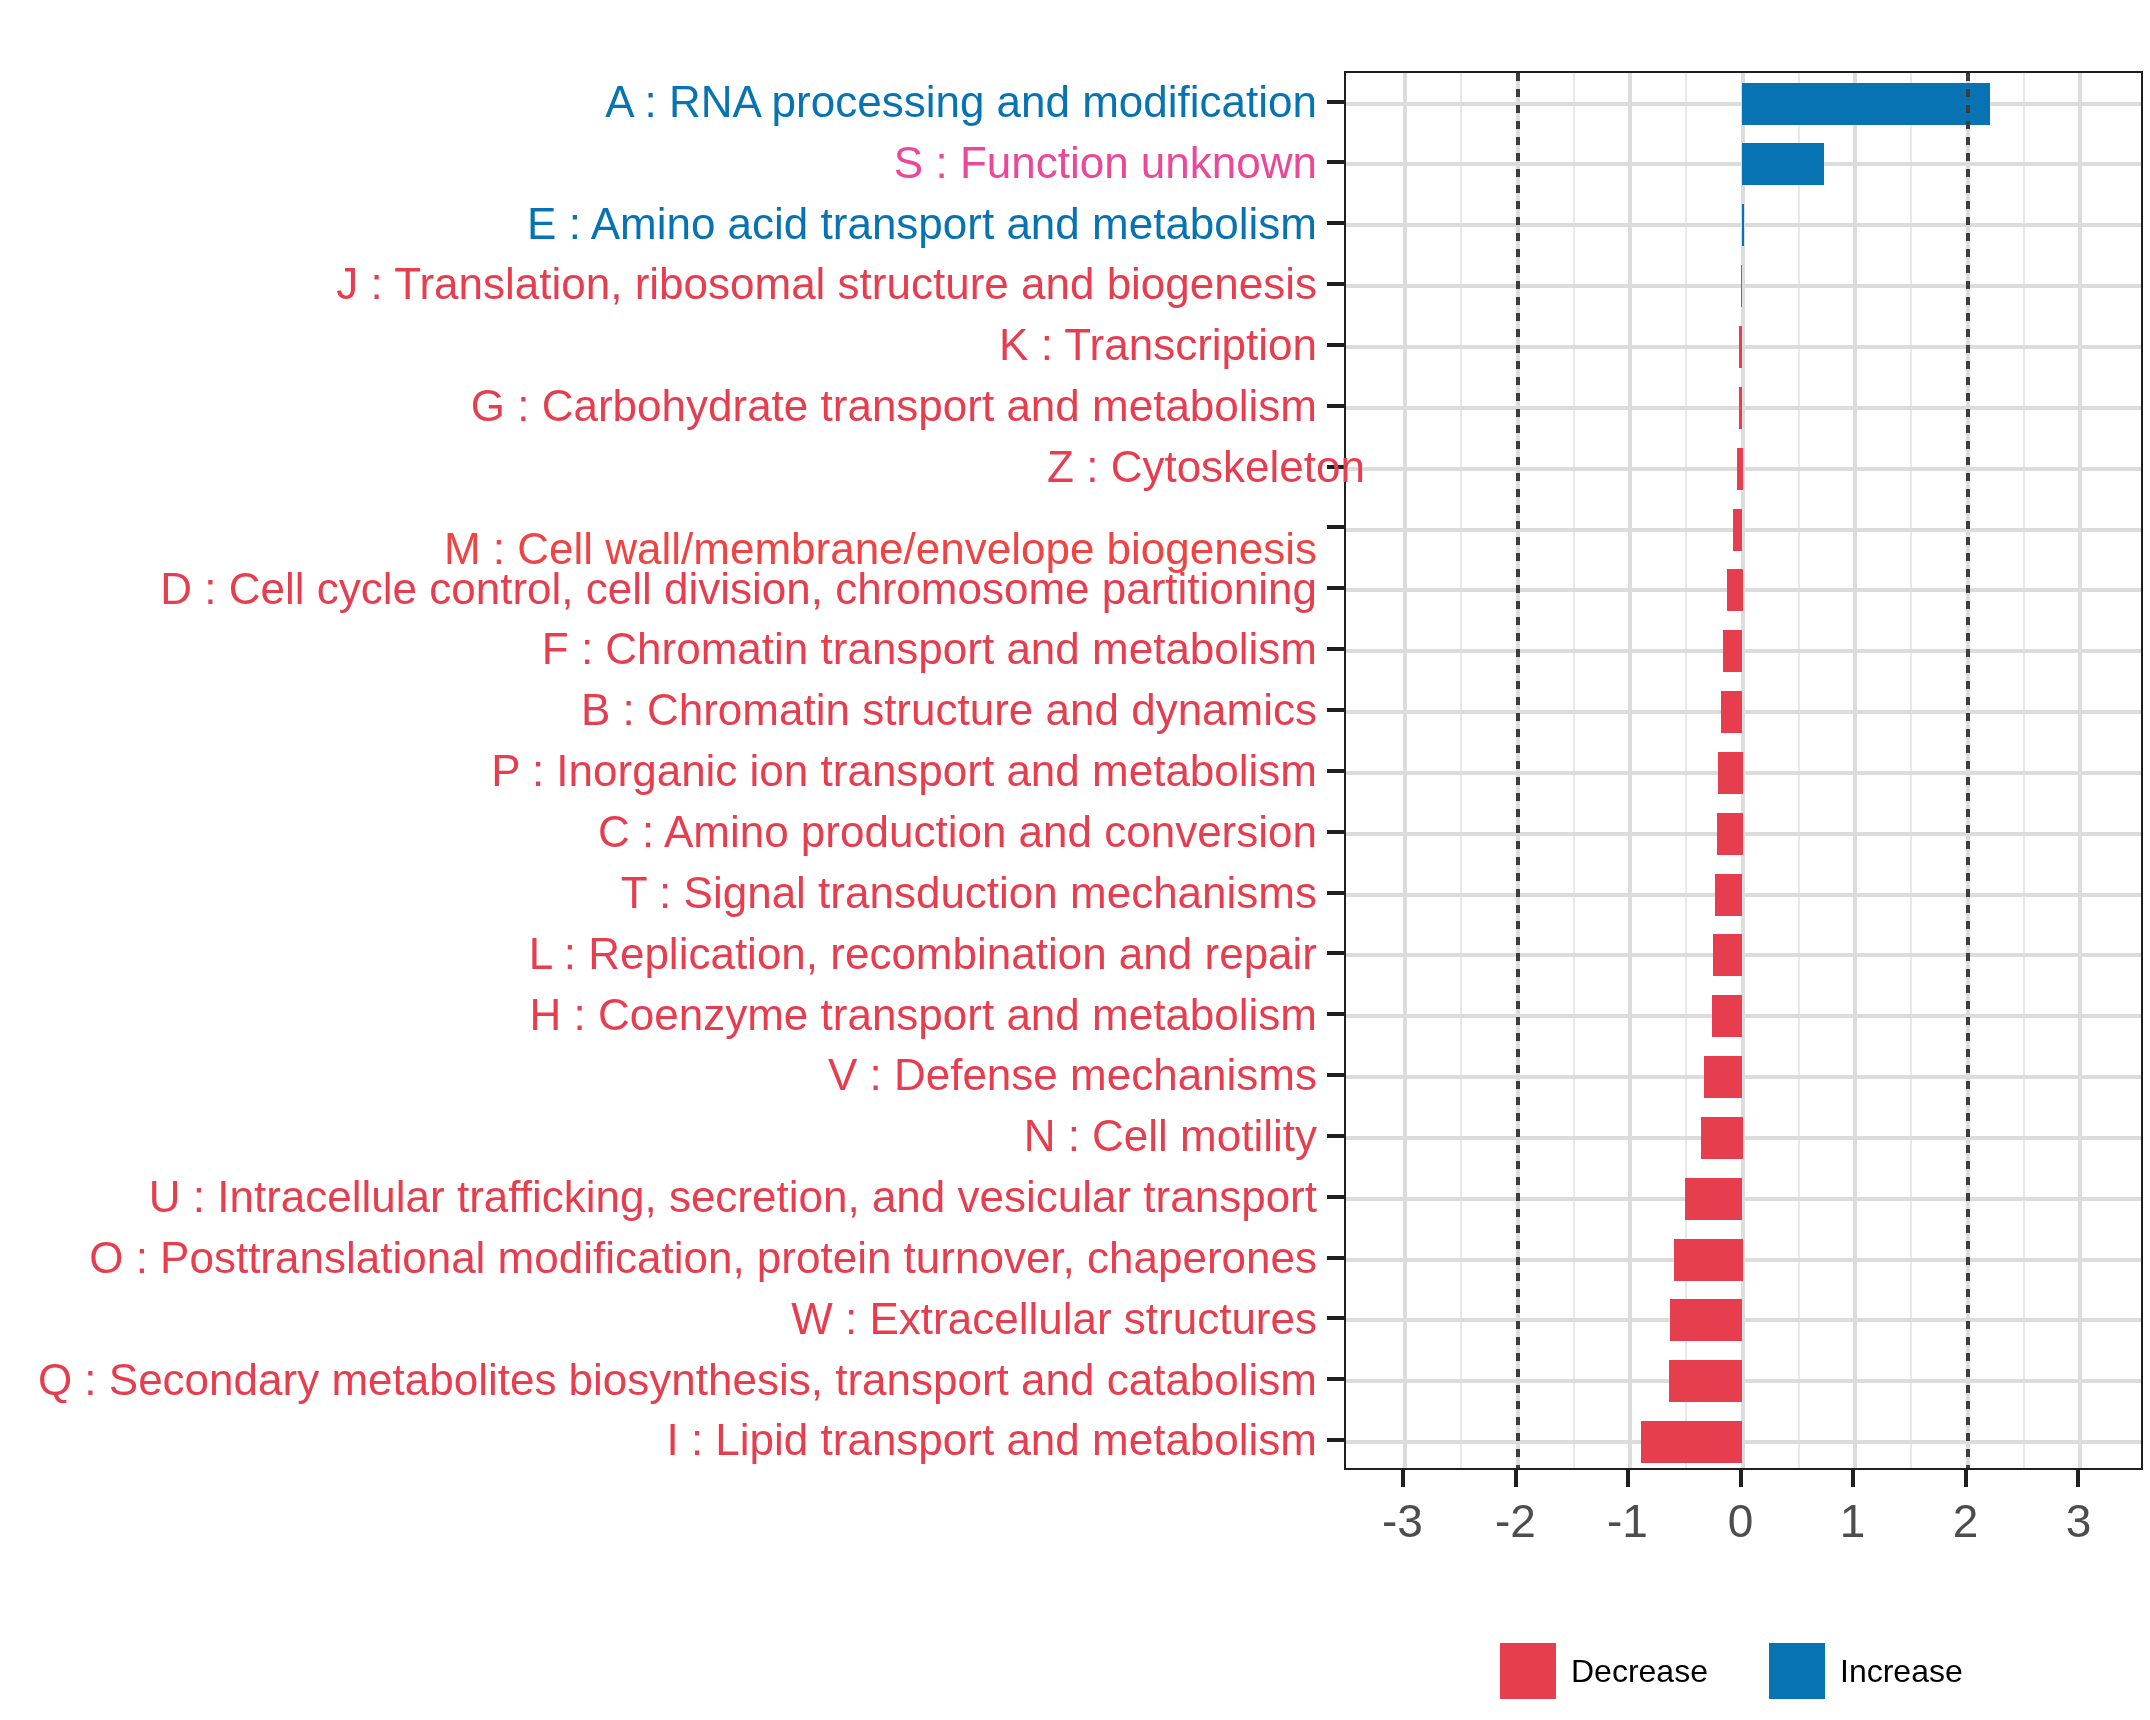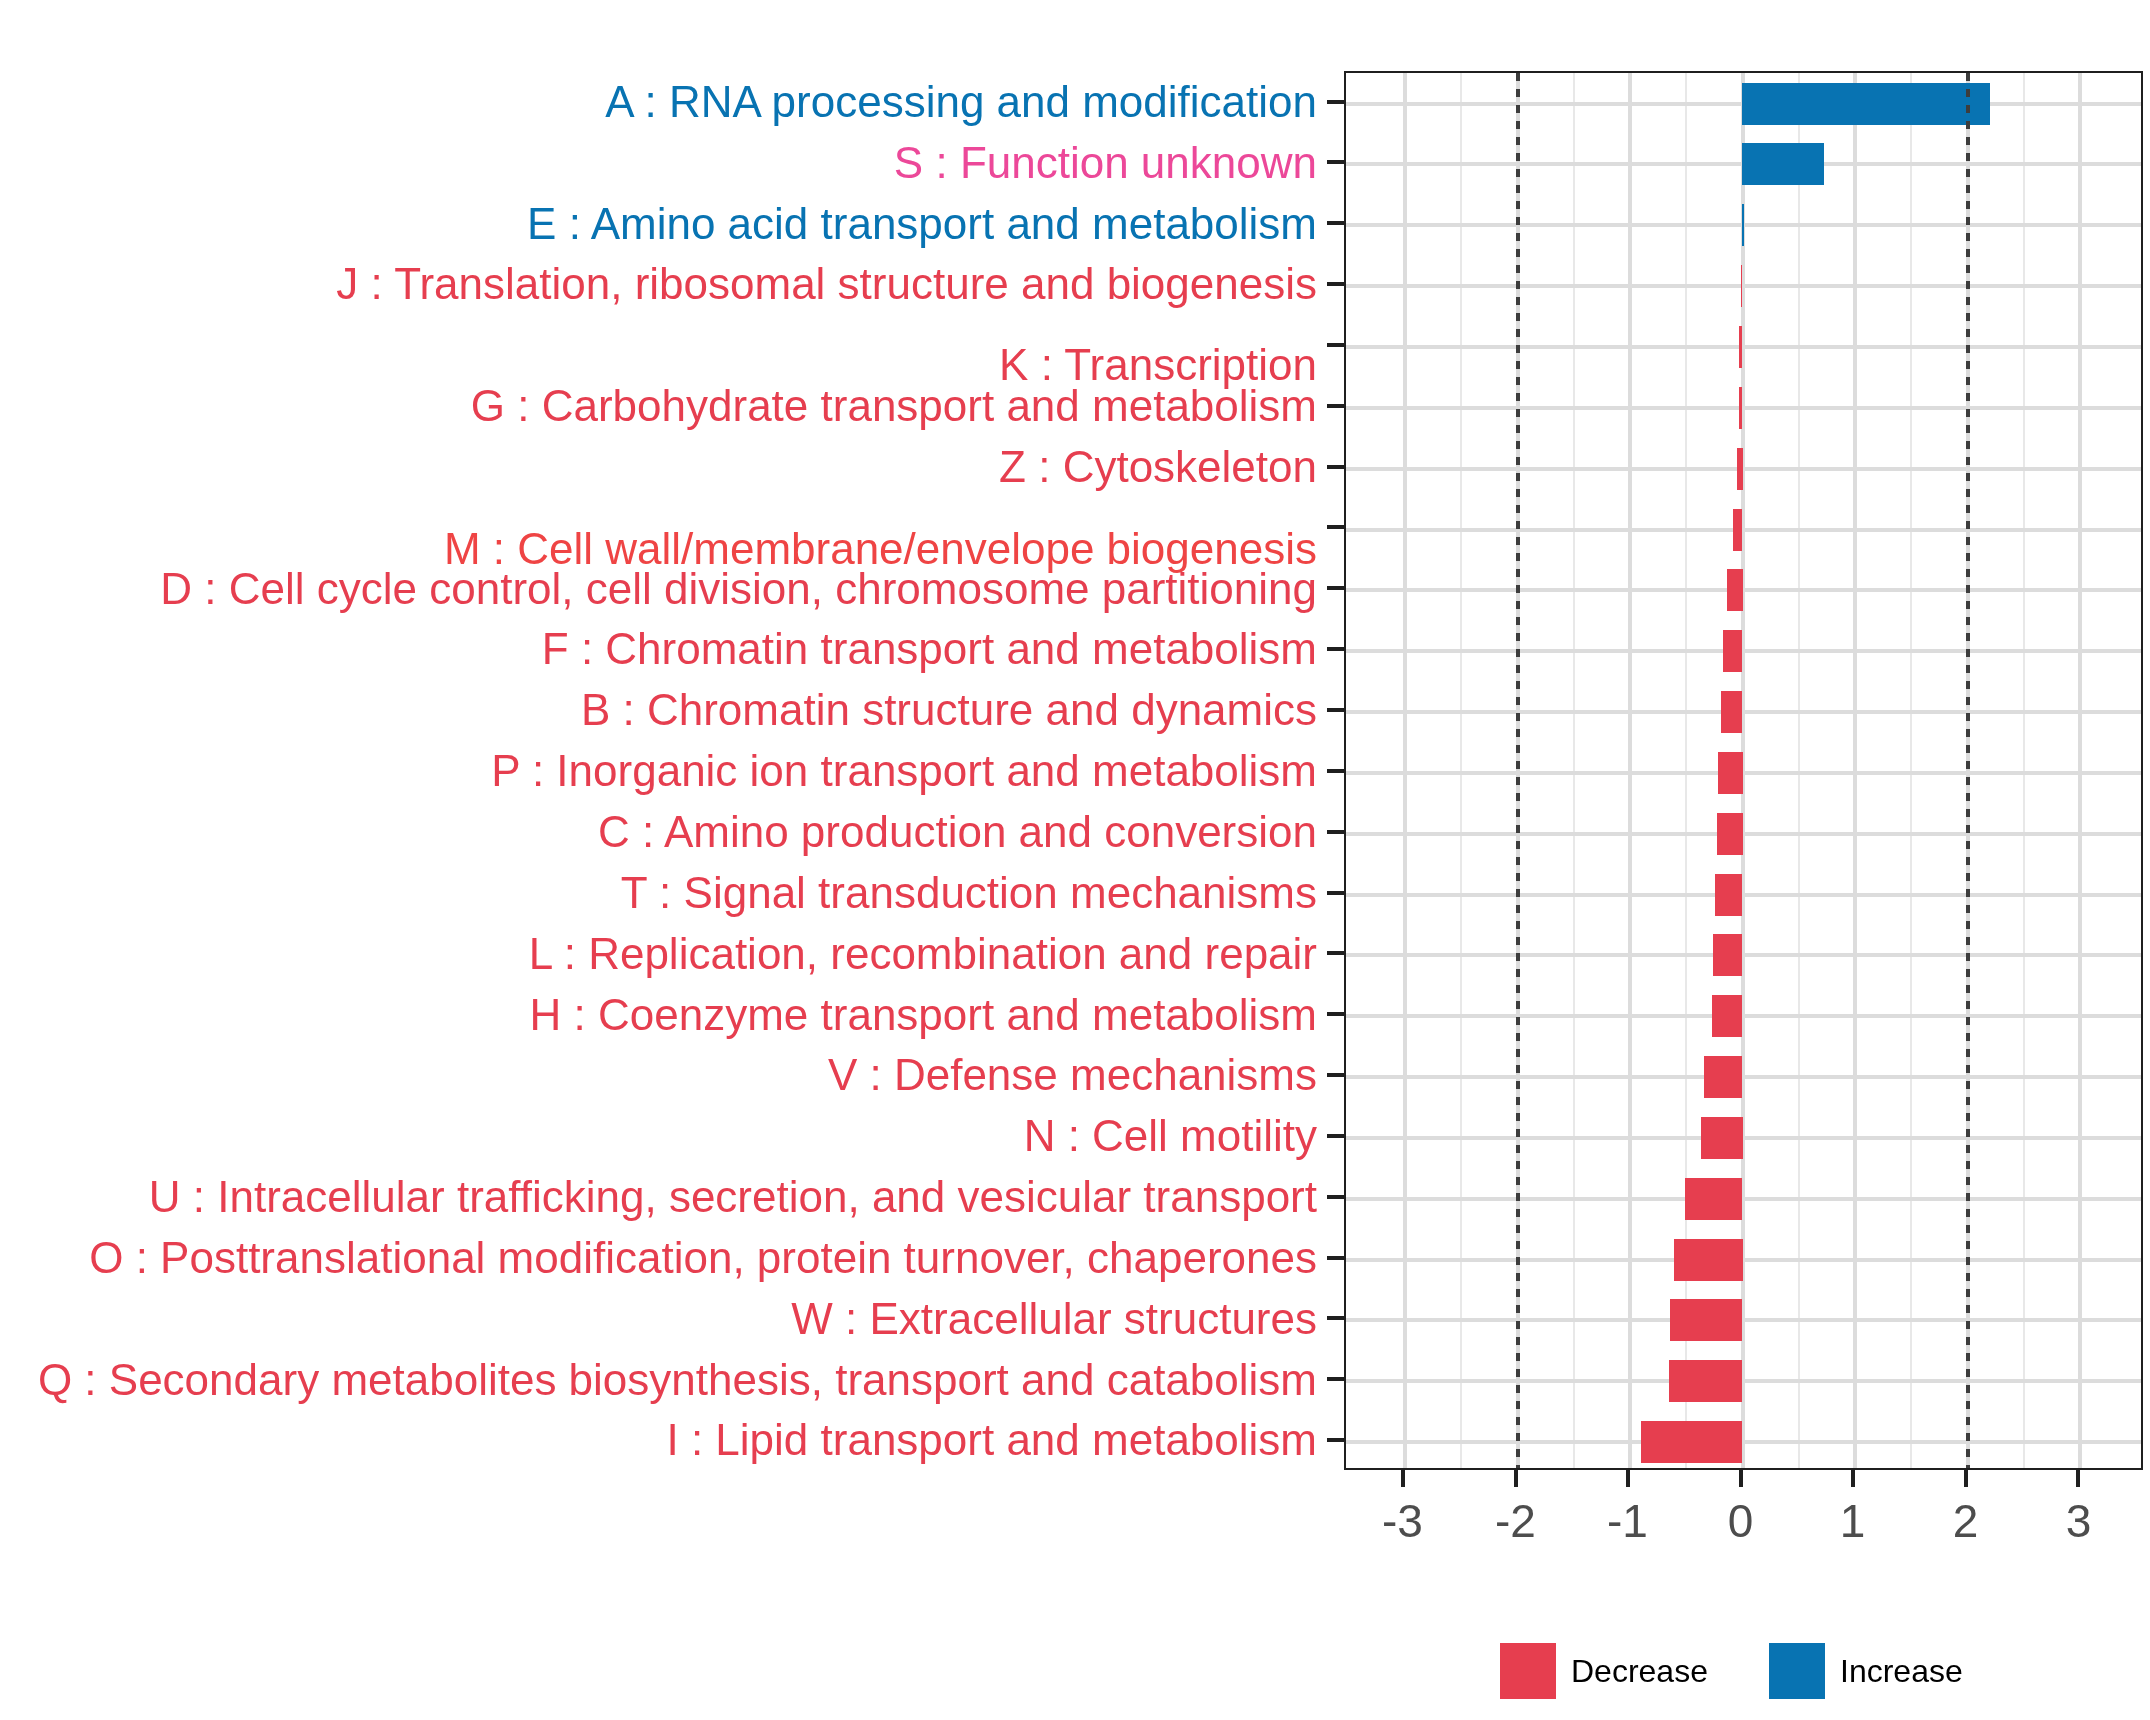--- a/index.html
+++ b/index.html
@@ -91,25 +91,25 @@
   <div id="decor">
       <div class="ytick" style="left: 1327px; top: 100px;"></div>
       <div class="ylab" style="width: 1317px; top: 75px; color: rgb(8, 115, 178);">A : RNA processing and modification</div>
       <div class="ytick" style="left: 1327px; top: 160px;"></div>
       <div class="ylab" style="width: 1317px; top: 136px; color: #ec4899;">S : Function unknown</div>
       <div class="ytick" style="left: 1327px; top: 221px;"></div>
       <div class="ylab" style="width: 1317px; top: 197px; color: rgb(8, 115, 178);">E : Amino acid transport and metabolism</div>
       <div class="ytick" style="left: 1327px; top: 282px;"></div>
       <div class="ylab" style="width: 1317px; top: 257px; color: rgb(230, 62, 79);">J : Translation, ribosomal structure and biogenesis</div>
       <div class="ytick" style="left: 1327px; top: 343px;"></div>
-      <div class="ylab" style="width: 1317px; top: 318px; color: rgb(230, 62, 79); margin-top: 20px;">K : Transcription</div>
+      <div class="ylab" style="width: 1317px; top: 318px; color: rgb(230, 62, 79);">K : Transcription</div>
       <div class="ytick" style="left: 1327px; top: 404px;"></div>
       <div class="ylab" style="width: 1317px; top: 379px; color: rgb(230, 62, 79);">G : Carbohydrate transport and metabolism</div>
       <div class="ytick" style="left: 1327px; top: 465px;"></div>
-      <div class="ylab" style="width: 1317px; top: 440px; color: rgb(230, 62, 79);">Z : Cytoskeleton</div>
+      <div class="ylab" style="width: 1317px; top: 440px; color: rgb(230, 62, 79); padding-left: 48px;">Z : Cytoskeleton</div>
       <div class="ytick" style="left: 1327px; top: 525px;"></div>
       <div class="ylab" style="width: 1317px; top: 522px; color: #ef4444;">M : Cell wall/membrane/envelope biogenesis</div>
       <div class="ytick" style="left: 1327px; top: 586px;"></div>
       <div class="ylab" style="width: 1317px; top: 562px; color: rgb(230, 62, 79);">D : Cell cycle control, cell division, chromosome partitioning</div>
       <div class="ytick" style="left: 1327px; top: 647px;"></div>
       <div class="ylab" style="width: 1317px; top: 622px; color: rgb(230, 62, 79);">F : Chromatin transport and metabolism</div>
       <div class="ytick" style="left: 1327px; top: 708px;"></div>
       <div class="ylab" style="width: 1317px; top: 683px; color: rgb(230, 62, 79);">B : Chromatin structure and dynamics</div>
       <div class="ytick" style="left: 1327px; top: 769px;"></div>
       <div class="ylab" style="width: 1317px; top: 744px; color: rgb(230, 62, 79);">P : Inorganic ion transport and metabolism</div>

